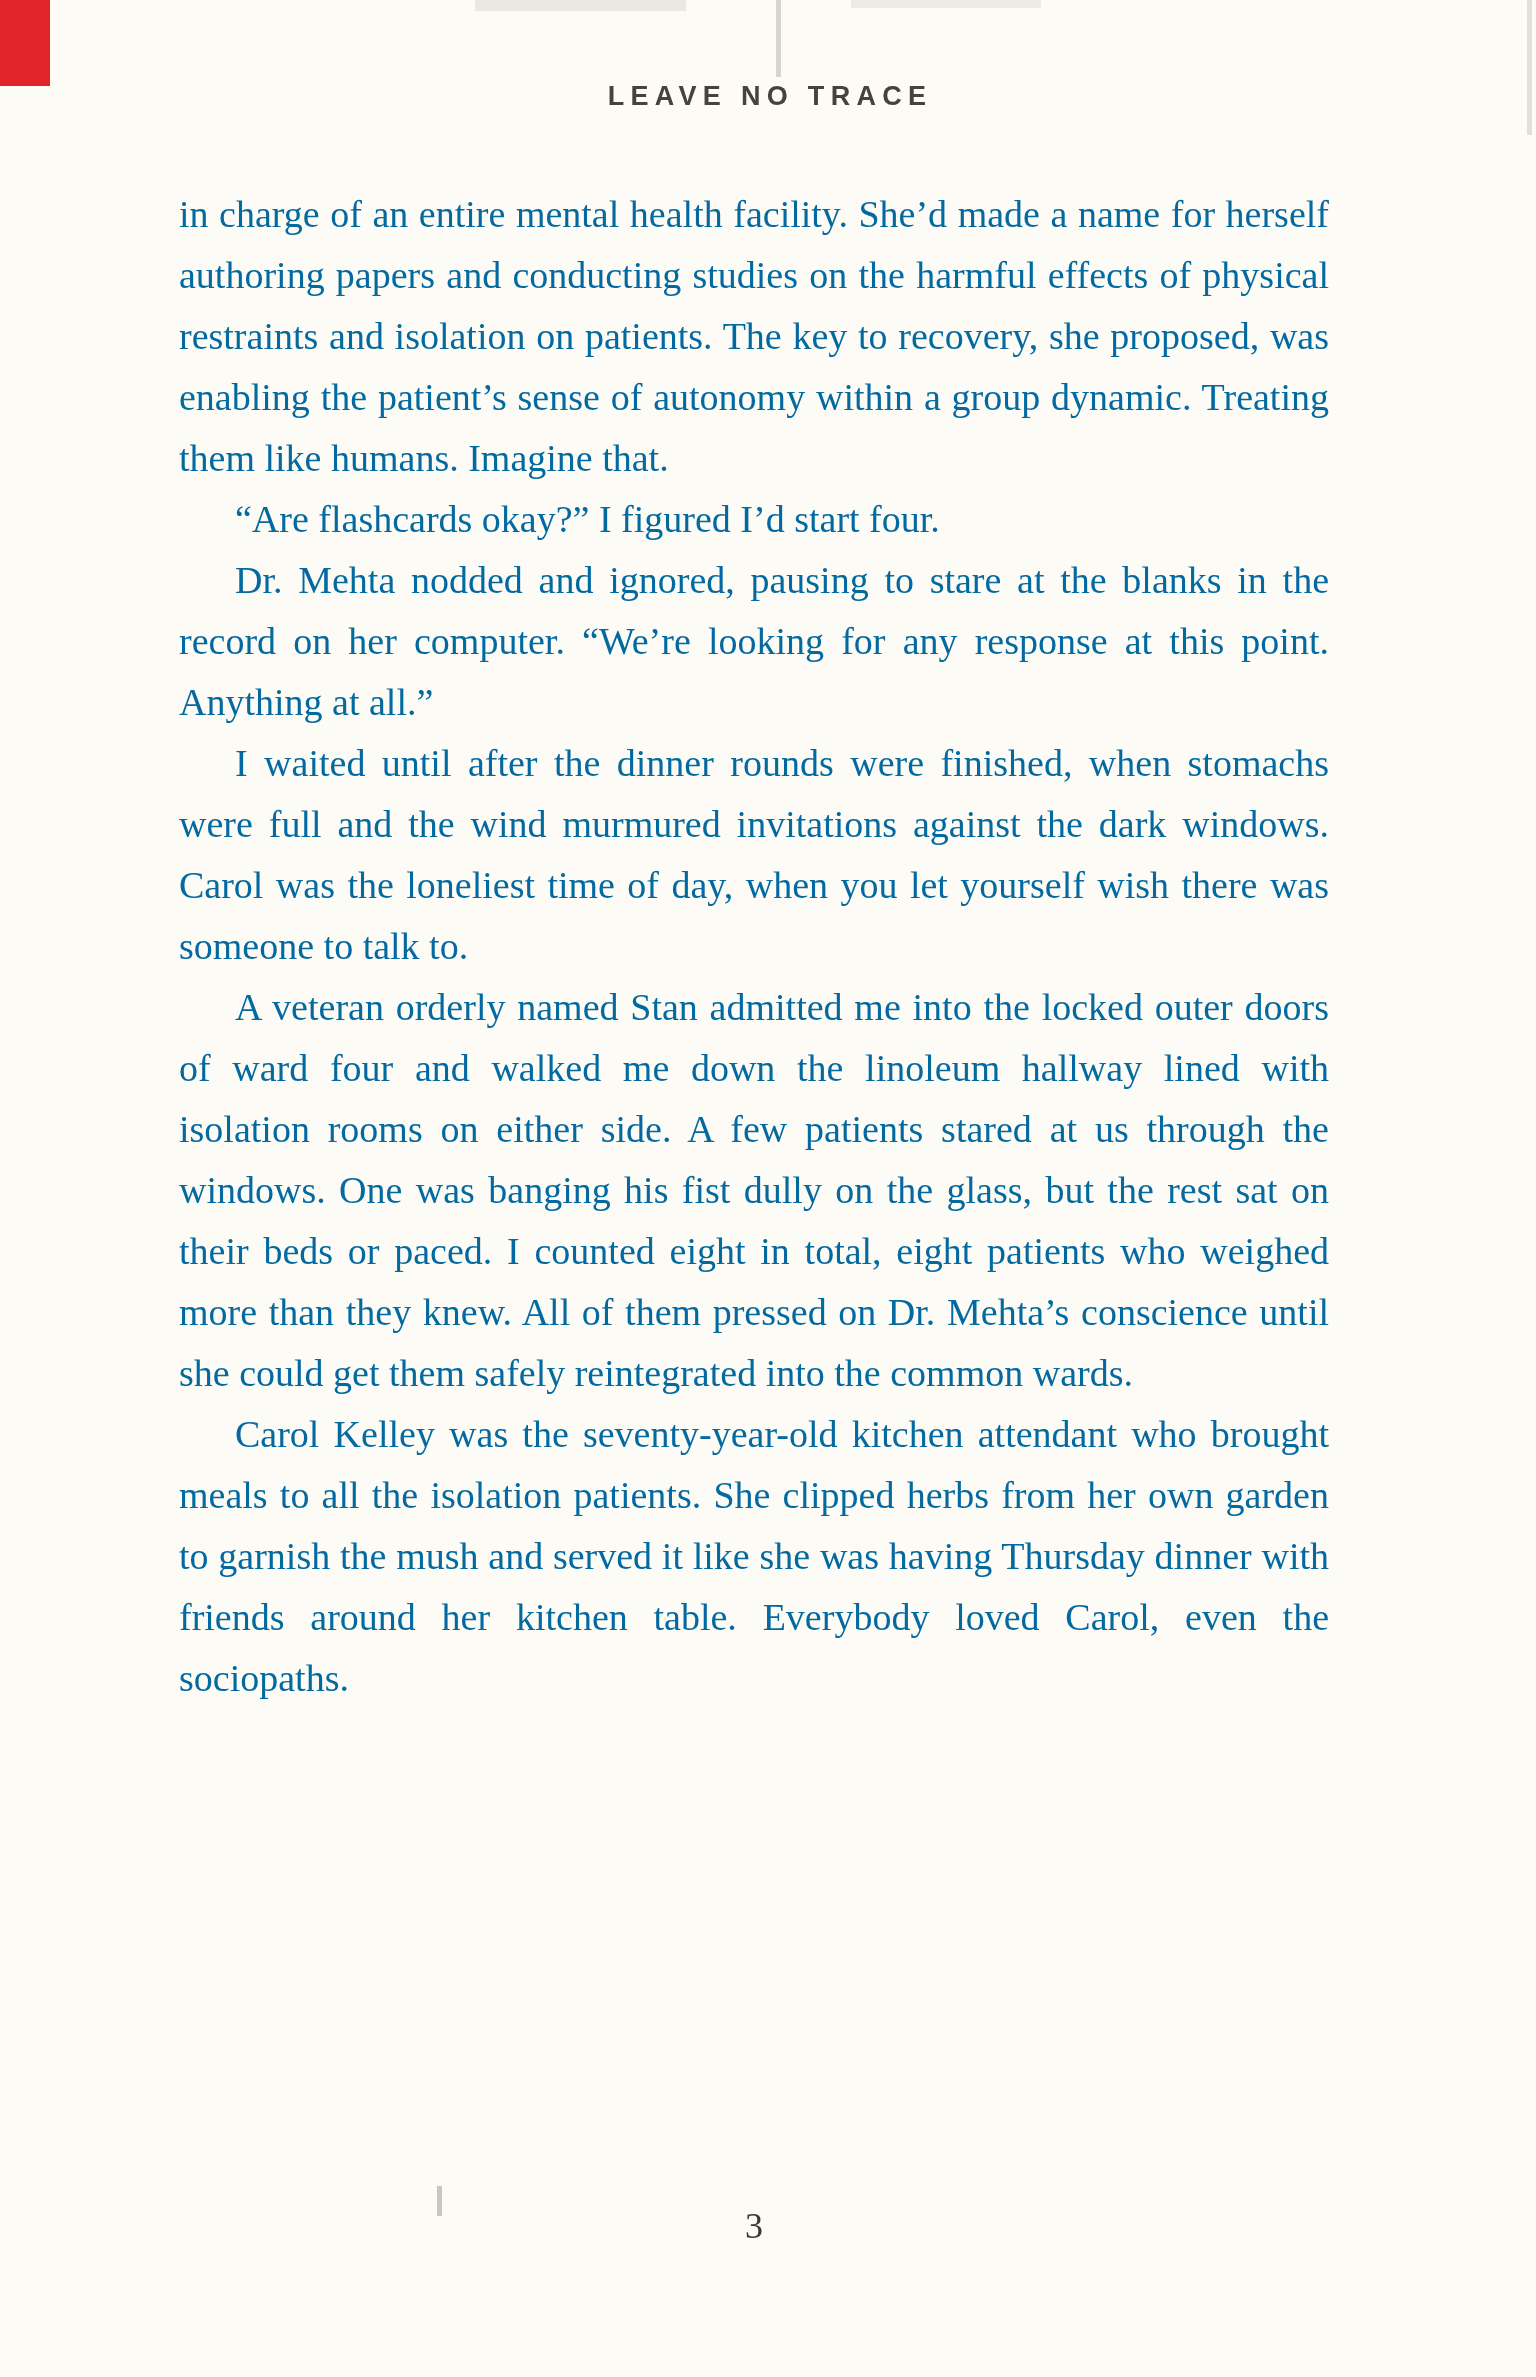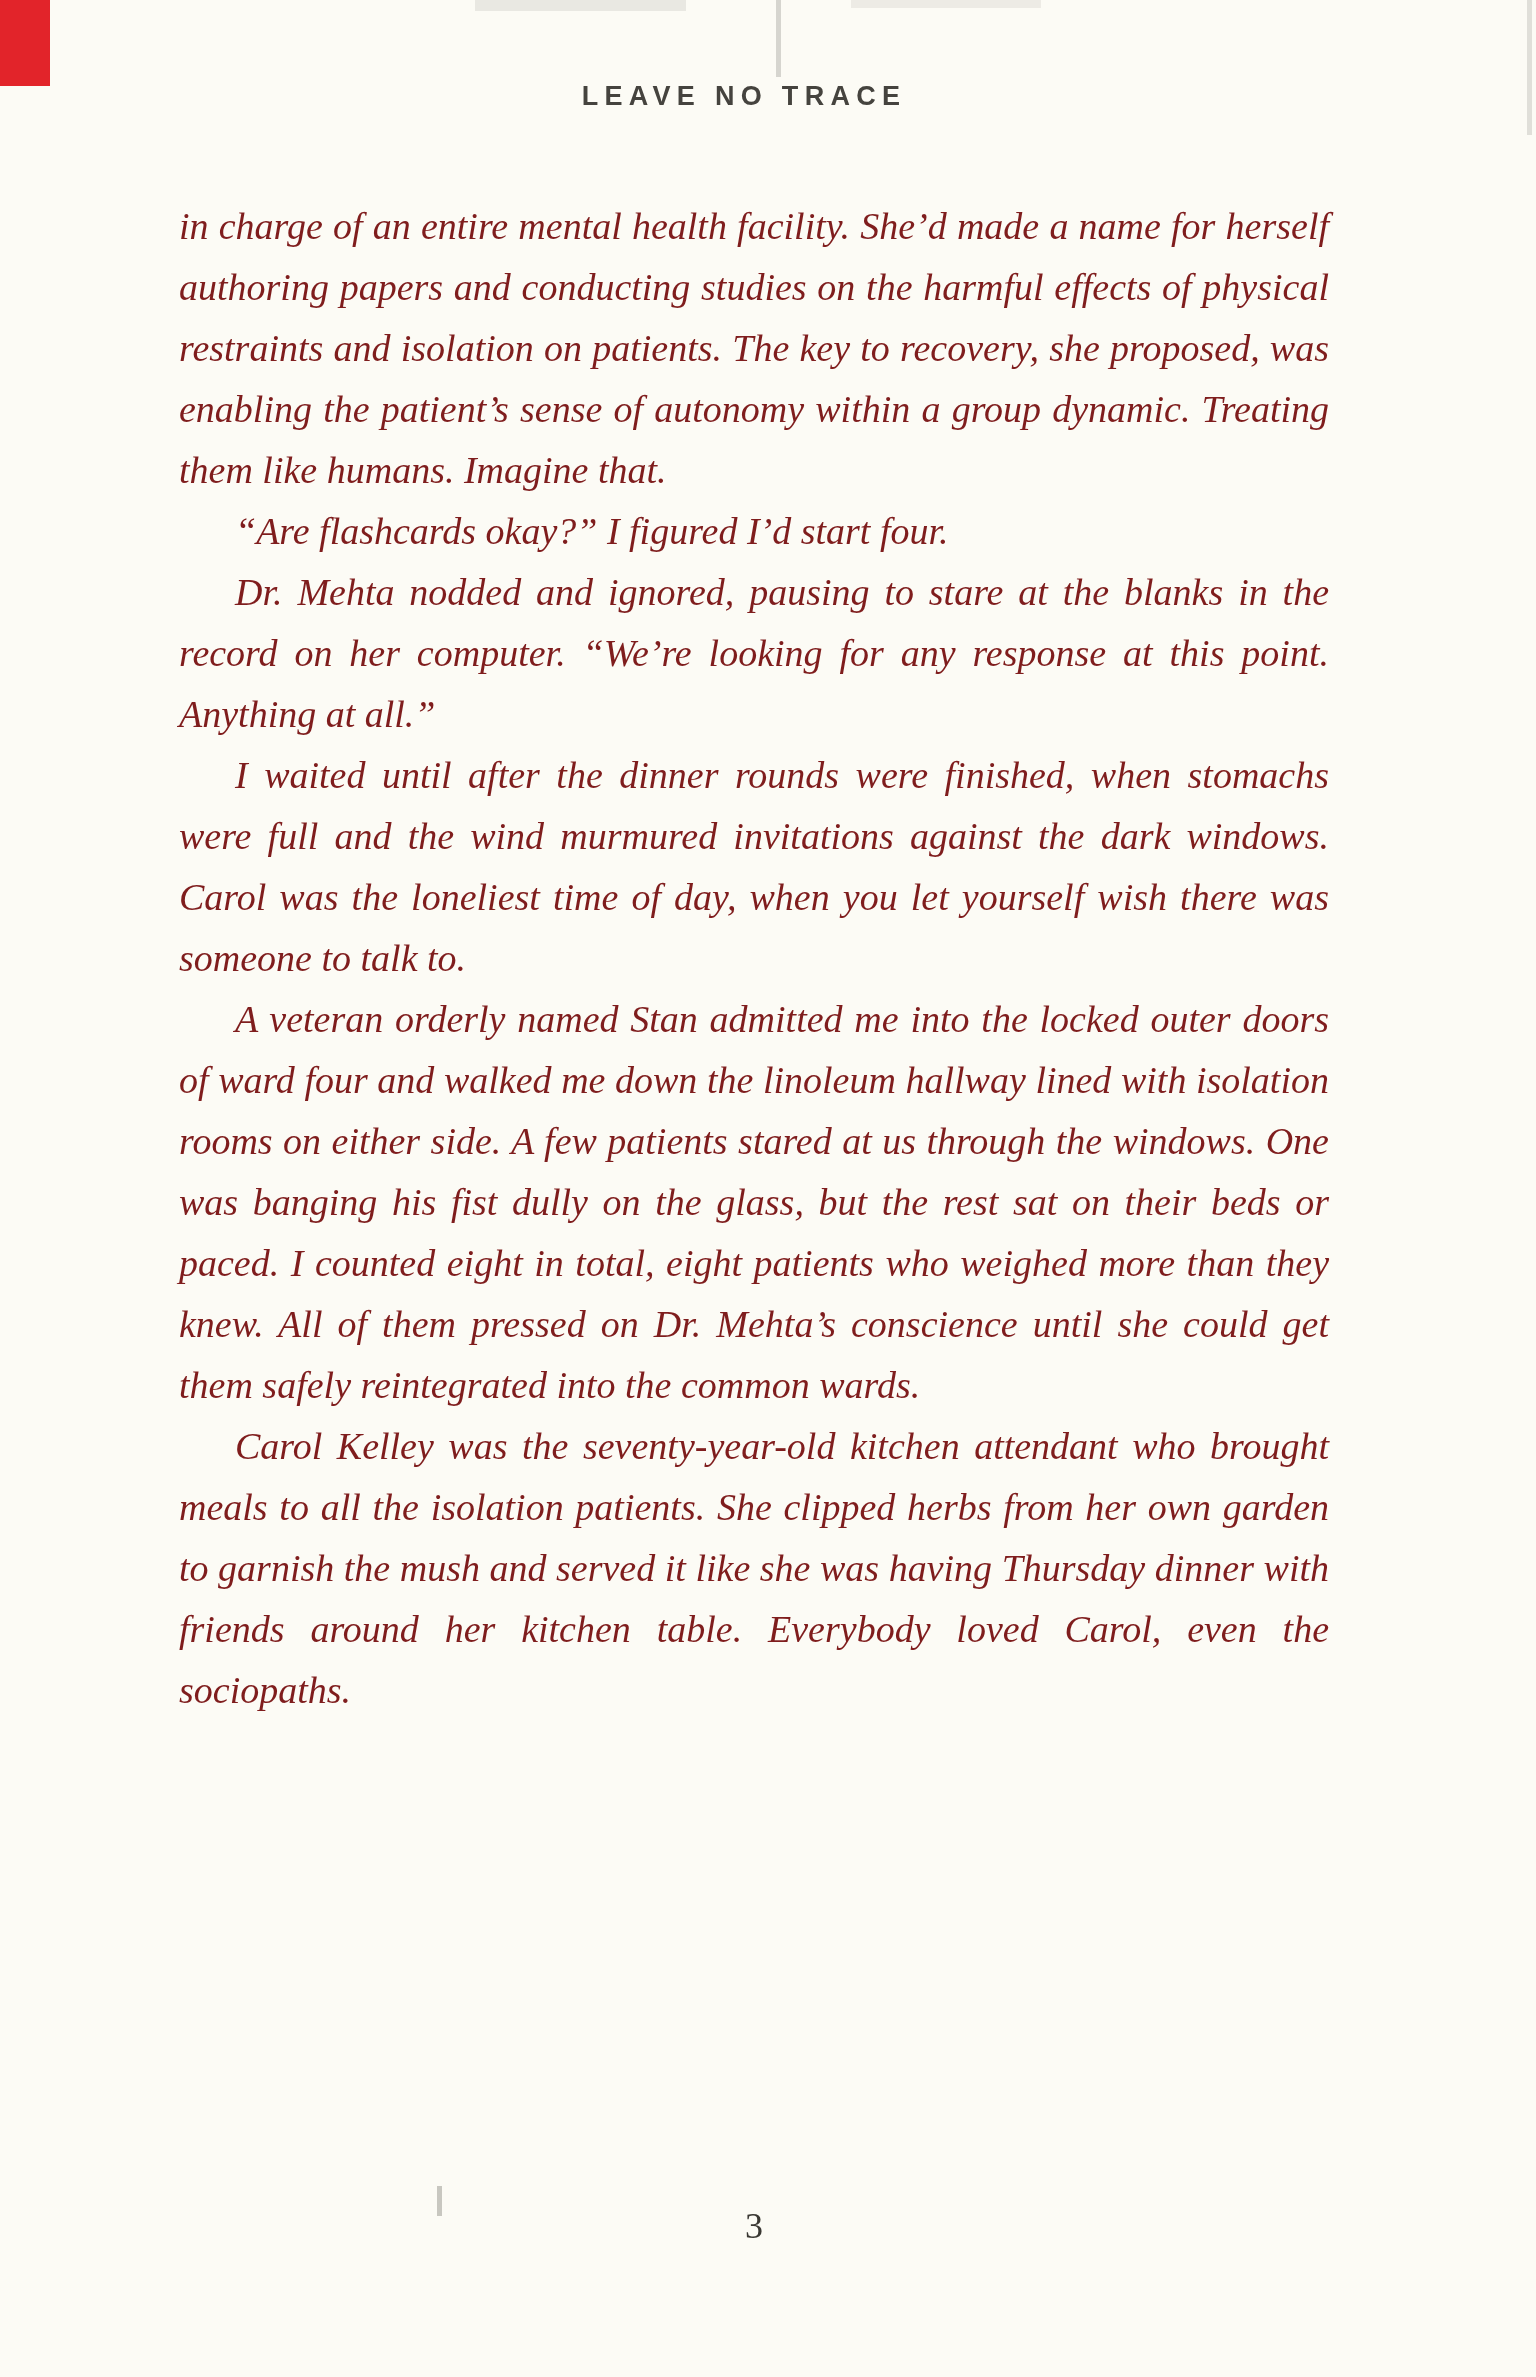--- a/index.html
+++ b/index.html
@@ -21,40 +21,39 @@
   .artifact { position: absolute; }
   .a-top1   { left: 475px; top: 0; width: 211px; height: 10.8px; background: #e9e8e2; }
   .a-top2   { left: 851px; top: 0; width: 190px; height: 8px;  background: #edebe5; }
   .a-line   { left: 776px; top: 0; width: 5.4px;  height: 77px; background: #d6d5cf; }
   .a-right  { right: 5.4px;  top: 0; width: 4.5px;  height: 135px; background: #e0dfd9; }
   .a-dash   { left: 437px; top: 2186px; width: 5.4px; height: 30px; background: #c8c7c0; }
 
   
   .running-head {
     position: absolute;
-    top: 81px; left: 169px; width: 1150px;
+    top: 81px; left: 195px; width: 1150px;
     text-align: center;
     font-family: "Liberation Sans", sans-serif;
     font-weight: bold;
     font-size: 27px;
     letter-spacing: 6.3px;
     color: #45433e;
   }
 
   
   .text-block {
     position: absolute;
-    top: 196px; left: 179px; width: 1150px;
+    top: 184px; left: 179px; width: 1150px;
     font-size: 38px;
     line-height: 61px;
     text-align: justify;
     text-justify: inter-word;
     hyphens: auto;
-    color: #7f1d1d;
-    font-style: italic;
+    color: #0369a1;
   }
   .para { text-indent: 0; }
   .para.indent { text-indent: 56px; }
 
   
   .folio {
     position: absolute;
     top: 2205px; left: 179px; width: 1150px;
     text-align: center;
     font-size: 36px;

